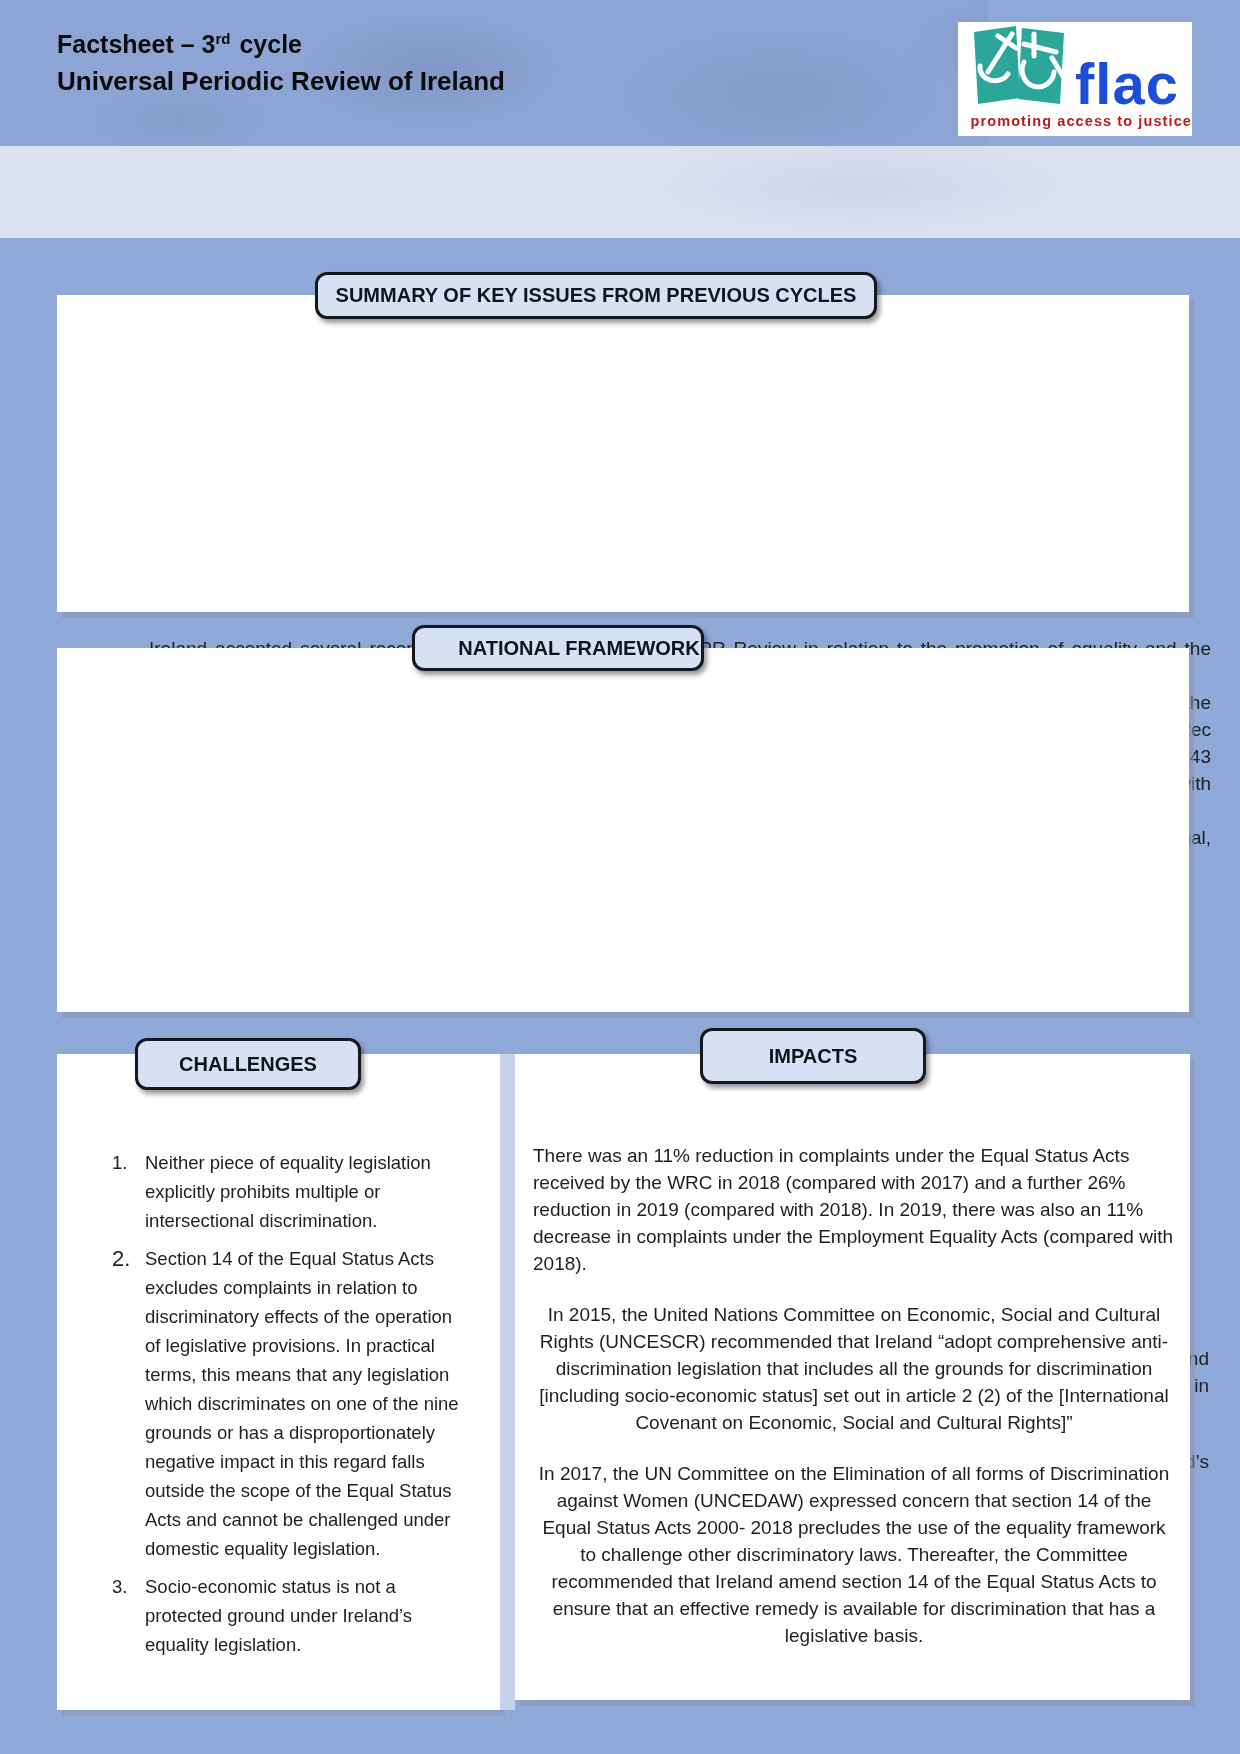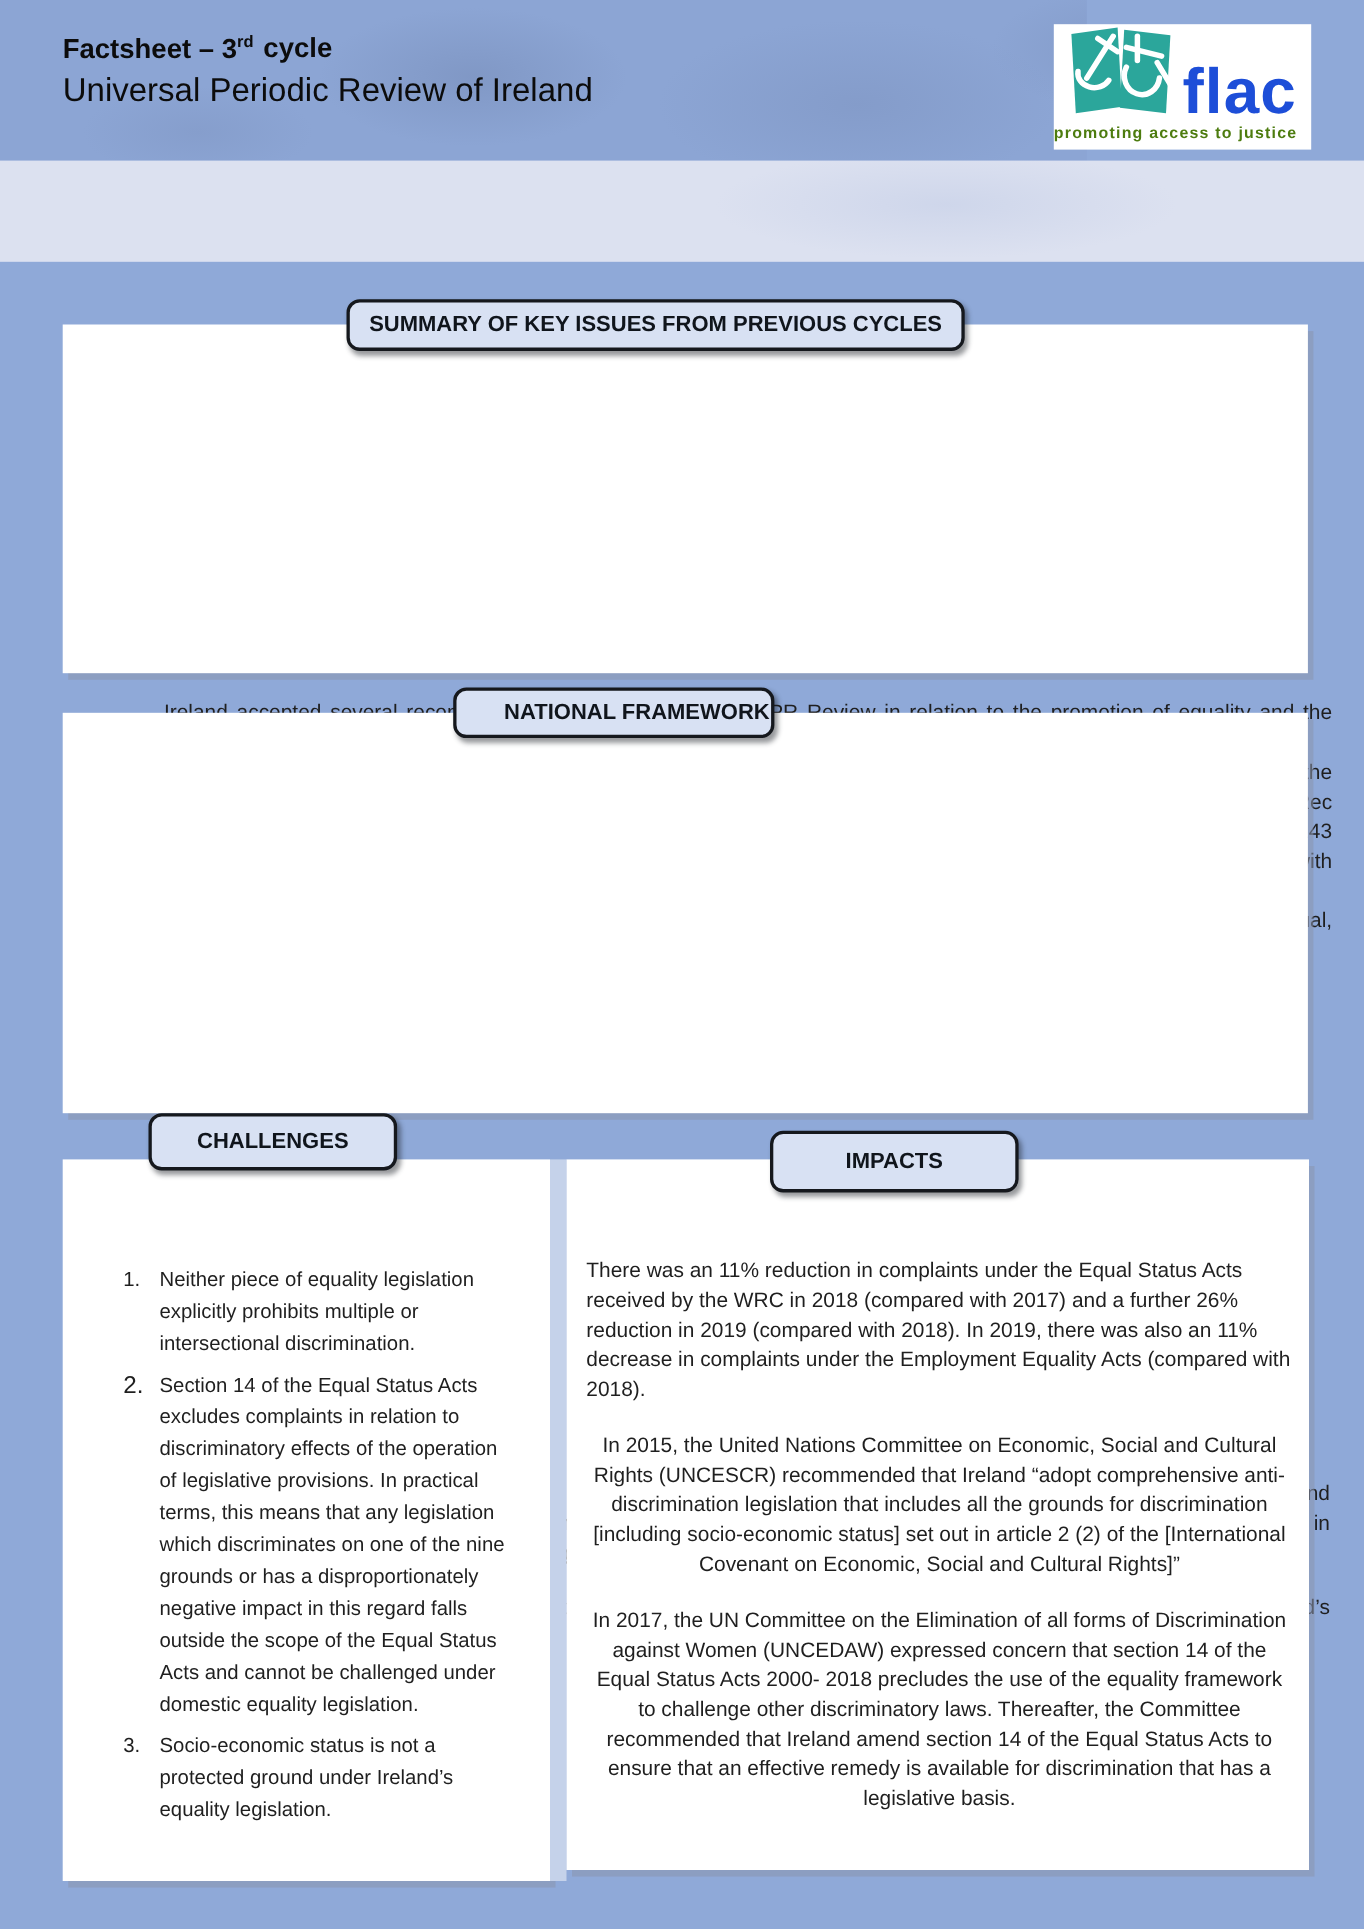--- a/index.html
+++ b/index.html
@@ -14,27 +14,27 @@
     background:#8CA5D4;
     background-image:
       radial-gradient(ellipse 200px 90px at 430px 70px, rgba(109,130,173,.38), transparent 70%),
       radial-gradient(ellipse 260px 110px at 780px 95px, rgba(116,137,181,.32), transparent 70%),
       radial-gradient(ellipse 170px 80px at 1020px 45px, rgba(112,133,177,.30), transparent 70%),
       radial-gradient(ellipse 150px 60px at 180px 120px, rgba(116,137,181,.25), transparent 70%);
   }
   .factsheet-line { position:absolute; left:57px; top:30px; font-size:25px; font-weight:bold; color:#0c0c0c; }
   .factsheet-line sup { font-size:60%; }
   .fs-suffix { margin-left:9px; }
-  .header-subtitle { position:absolute; left:57px; top:66px; font-size:30px; font-weight:normal; color:#0c0c0c; }
+  .header-subtitle { position:absolute; left:57px; top:66px; font-size:26px; font-weight:bold; color:#0c0c0c; }
 
   
   .logo-box { position:absolute; left:958px; top:22px; width:234px; height:114px; background:#ffffff; }
   .logo-row { display:flex; align-items:flex-end; padding:7px 6px 0 10px; height:88px; }
   .logo-word { font-size:58px; font-weight:bold; color:#1d4ed8; line-height:0.9; letter-spacing:1px; margin-left:5px; }
-  .logo-tagline { font-size:14.5px; font-weight:bold; color:#4d7c0f; letter-spacing:1.1px; text-align:left; margin-top:3px; }
+  .logo-tagline { font-size:14.5px; font-weight:bold; color:#b91c1c; letter-spacing:1.1px; text-align:right; margin-top:3px; }
 
   
   .equality-band { position:absolute; left:0; top:146px; width:1240px; height:92px; background:#DCE1F0;
     background-image: radial-gradient(ellipse 300px 70px at 860px 40px, rgba(195,205,230,.55), transparent 70%); }
   .page-title { position:absolute; left:78px; top:168px; font-size:47px; font-weight:800; color:#0b0b0b; letter-spacing:0.5px; }
 
   
   .card { position:absolute; background:#ffffff; box-shadow:5px 6px 0 rgba(138,150,175,0.55); }
   .pill {
     position:absolute; background:#D8E1F3; border:3px solid #15181D; border-radius:12px;
@@ -49,21 +49,21 @@
   .summary-text { position:absolute; left:92px; top:340px; width:1062px; font-size:19px; line-height:27px; text-align:justify; }
 
   
   .card-nf { left:57px; top:648px; width:1132px; height:364px; }
   .pill-nf { left:412px; top:625px; width:292px; height:46px;padding-left:42px; }
   .nf-text { position:absolute; left:88px; top:697px; width:1064px; font-size:19px; line-height:27px; text-align:justify; }
   .nf-text .para + .para { margin-top:22px; }
 
   
   .card-challenges { left:57px; top:1054px; width:443px; height:656px; }
-  .pill-challenges { left:135px; top:1012px; width:226px; height:52px; }
+  .pill-challenges { left:135px; top:1038px; width:226px; height:52px; }
   .gap-strip { position:absolute; left:500px; top:1054px; width:15px; height:656px; background:#C5D2EA; }
   .card-impacts { left:515px; top:1054px; width:675px; height:646px; }
   .pill-impacts { left:700px; top:1028px; width:226px; height:56px; }
 
   .challenges-list { position:absolute; left:95px; top:1148px; width:375px; font-size:18.5px; line-height:29px; }
   .ch-item { display:flex; margin-bottom:9px; }
   .ch-num { width:50px; flex:0 0 50px; padding-left:17px; }
   .ch-num.big { font-size:22px; }
   .ch-text { width:325px; }
 

